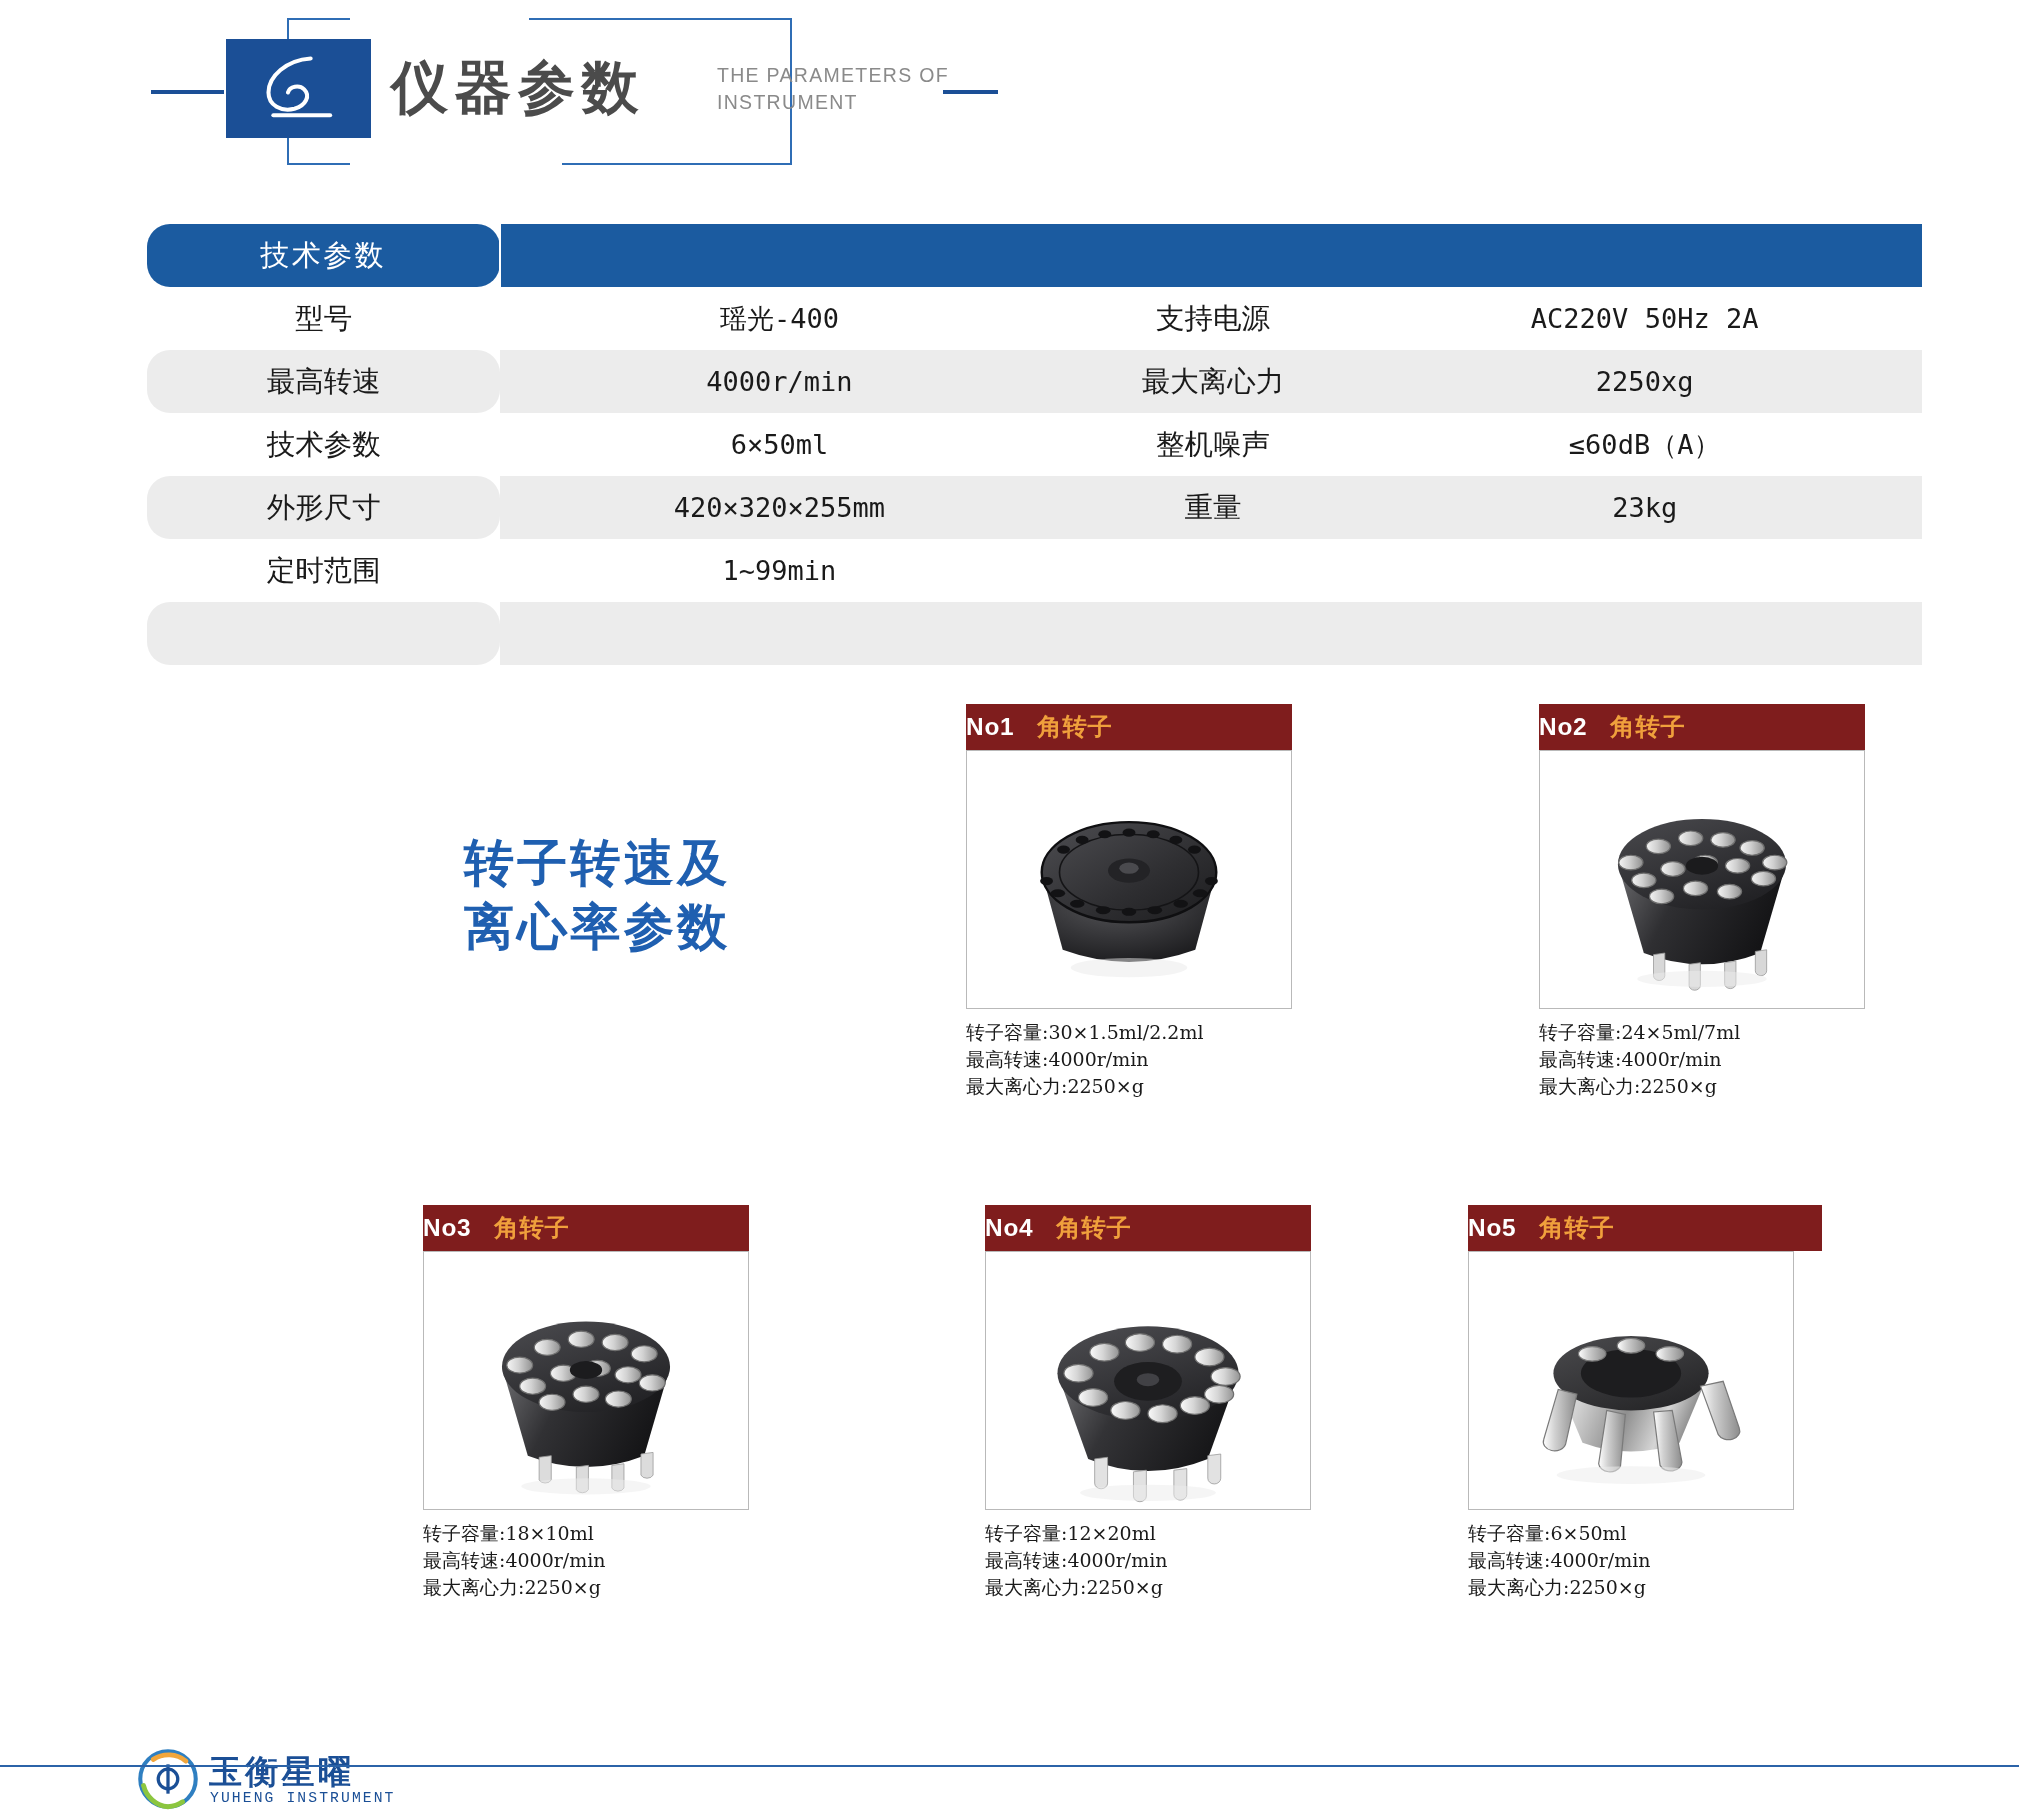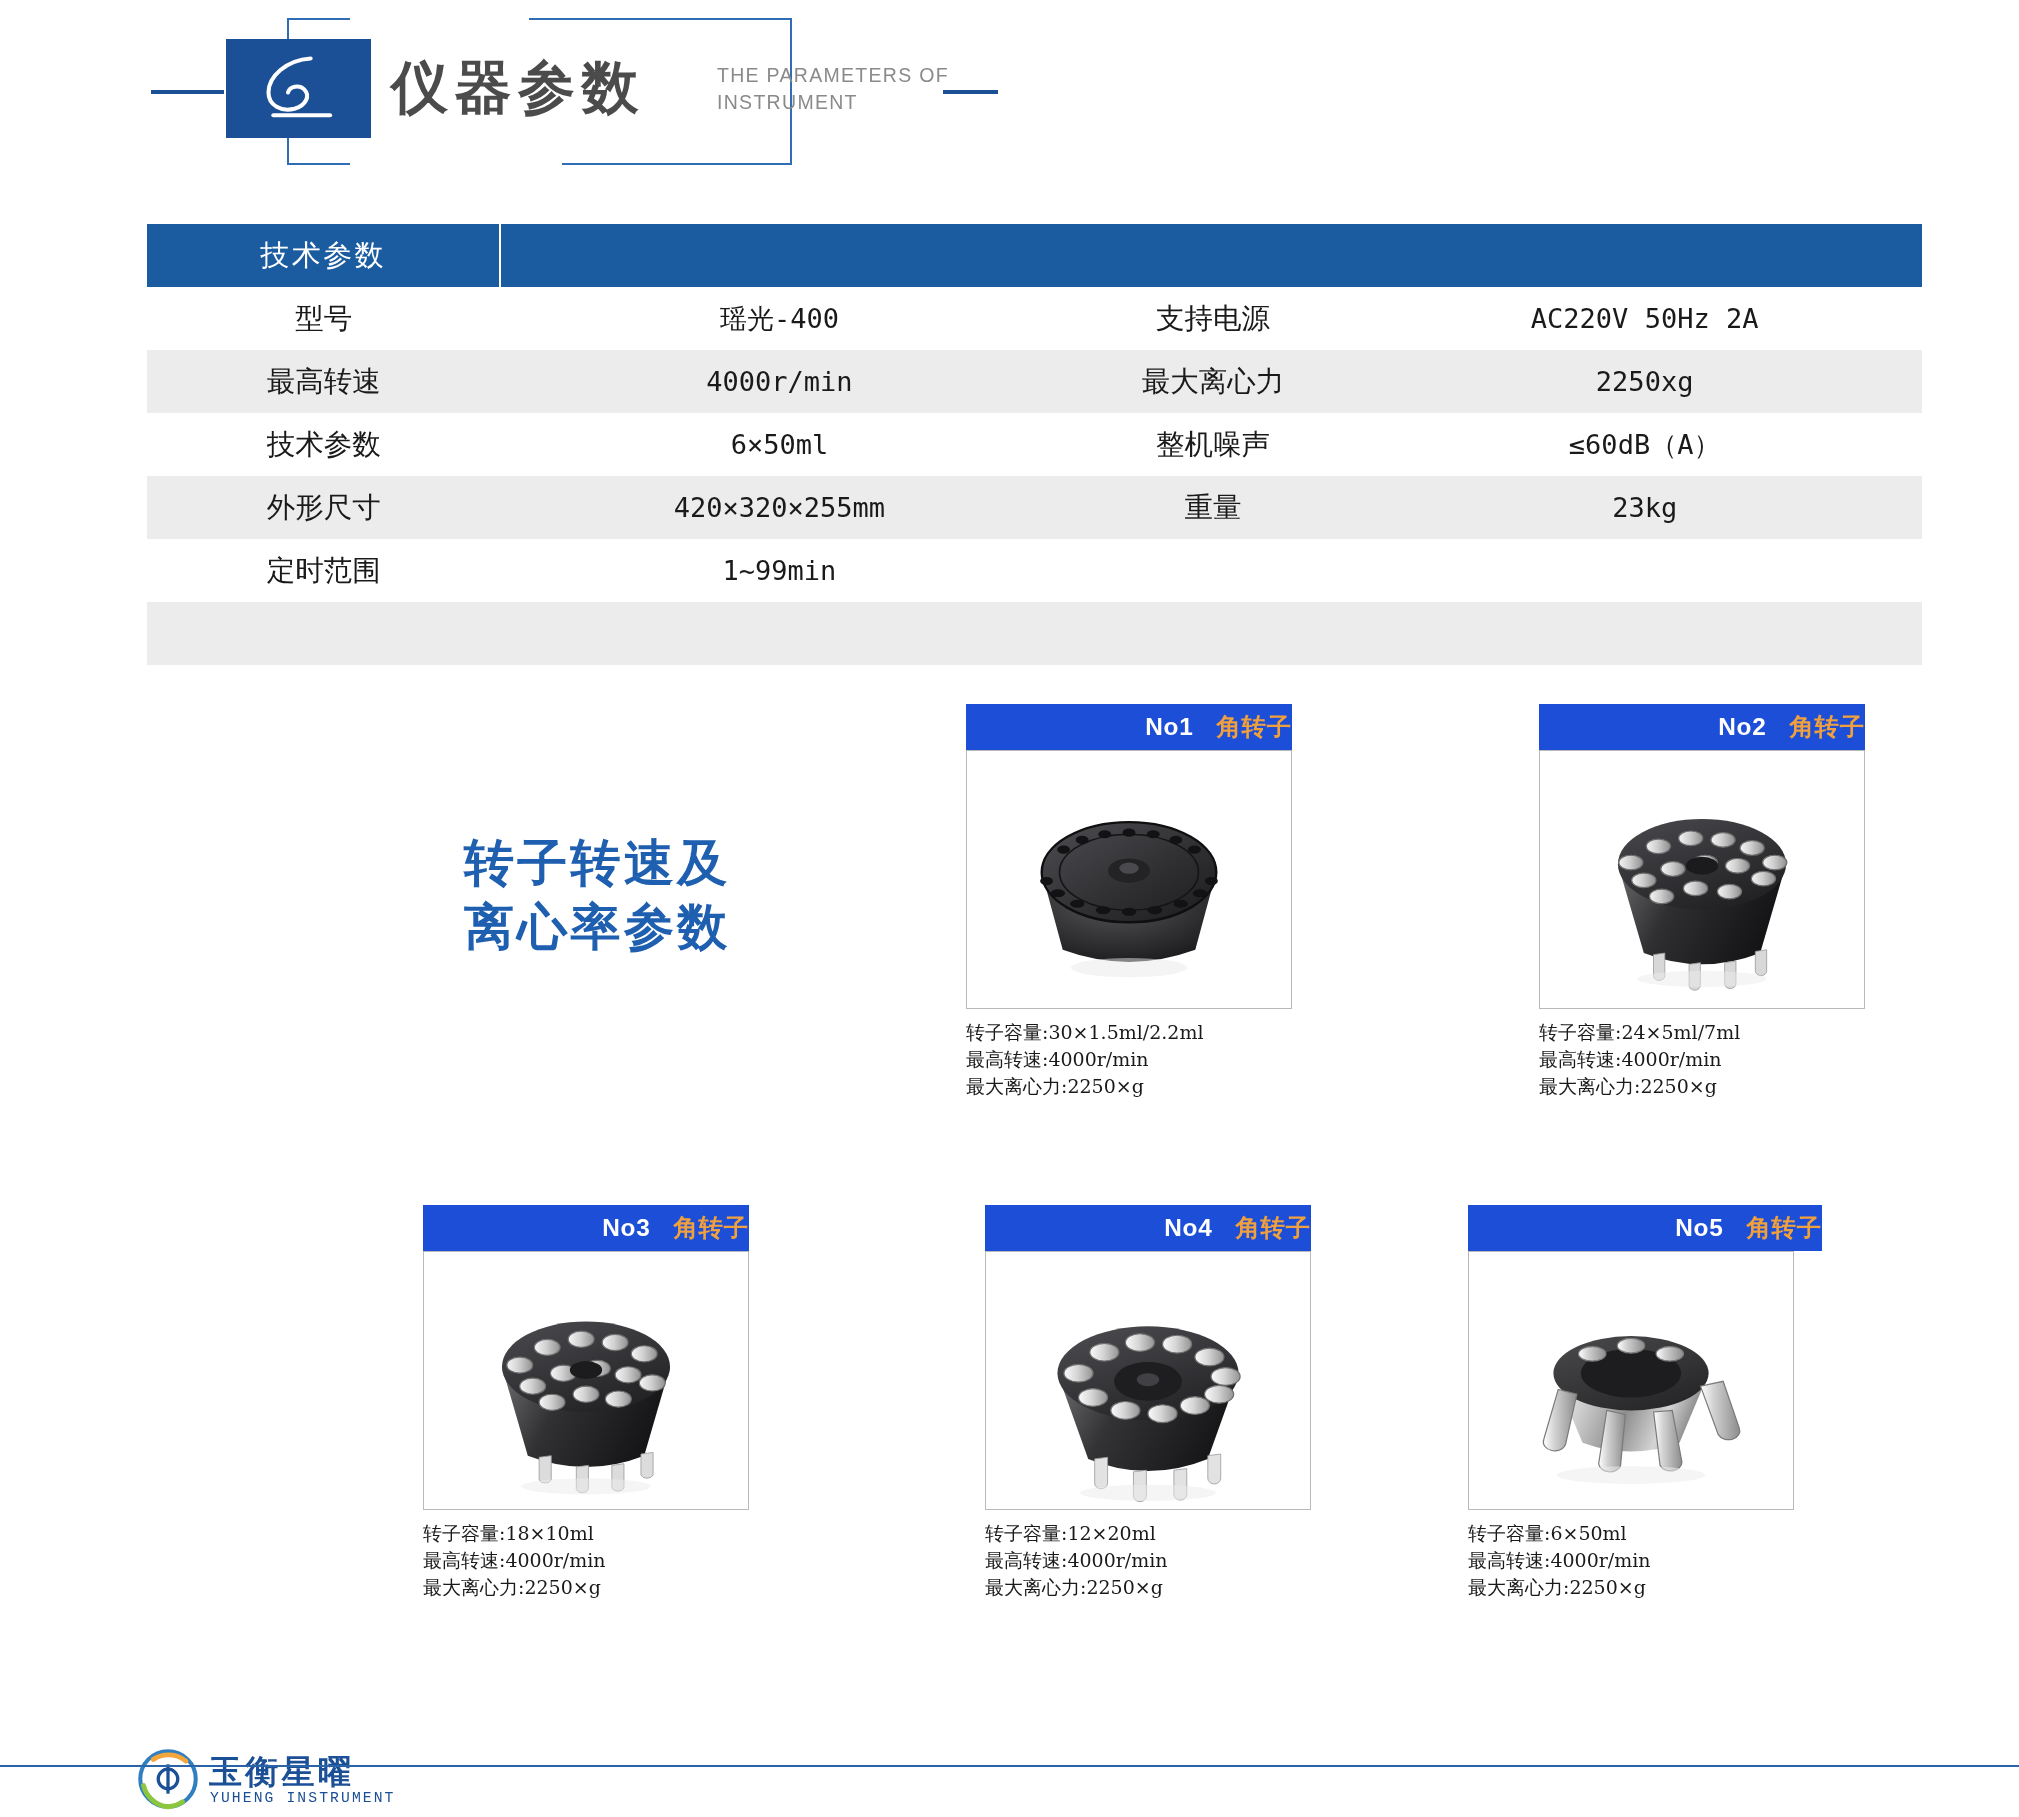--- a/index.html
+++ b/index.html
@@ -112,21 +112,21 @@
   }
   .spec-head td.head-label {
     text-align: center;
     letter-spacing: 2.4px;
   }
   .spec-head .head-divider {
     border-left: 2.4px solid #ffffff;
   }
   .row-white td { background: #ffffff; }
   .row-grey td { background: #ececec; }
-  .col-k { width: 364px; }
+  .col-k { width: 364px; border-radius: 23px; }
   .col-v { width: 570px; }
   .col-k2 { width: 318px; }
   .col-v2 { width: 570px; }
   .spec-table td.v-mono {
     font-family: "DejaVu Sans Mono", "Liberation Mono", monospace;
     font-size: 27px;
     letter-spacing: 0px;
   }
 
   
@@ -138,25 +138,25 @@
     font-family: "DejaVu Serif", "Liberation Serif", serif;
     font-size: 50px;
     font-weight: 700;
     color: #1f5fb0;
     line-height: 1.28;
     letter-spacing: 3.3px;
   }
 
   .rotor-card { position: absolute; }
   .rotor-badge {
-    background: #1d4ed8;
+    background: #7f1d1d;
     color: #ffffff;
     height: 46px;
     line-height: 46px;
-    text-align: right;
+    text-align: left;
     font-size: 24.4px;
     font-weight: 700;
     letter-spacing: 0.8px;
   }
   .rotor-badge .no { color: #ffffff; }
   .rotor-badge .cn { color: #f0a03c; }
   .rotor-photo {
     border: 1.6px solid #b9b9b9;
     background: #ffffff;
     position: relative;

